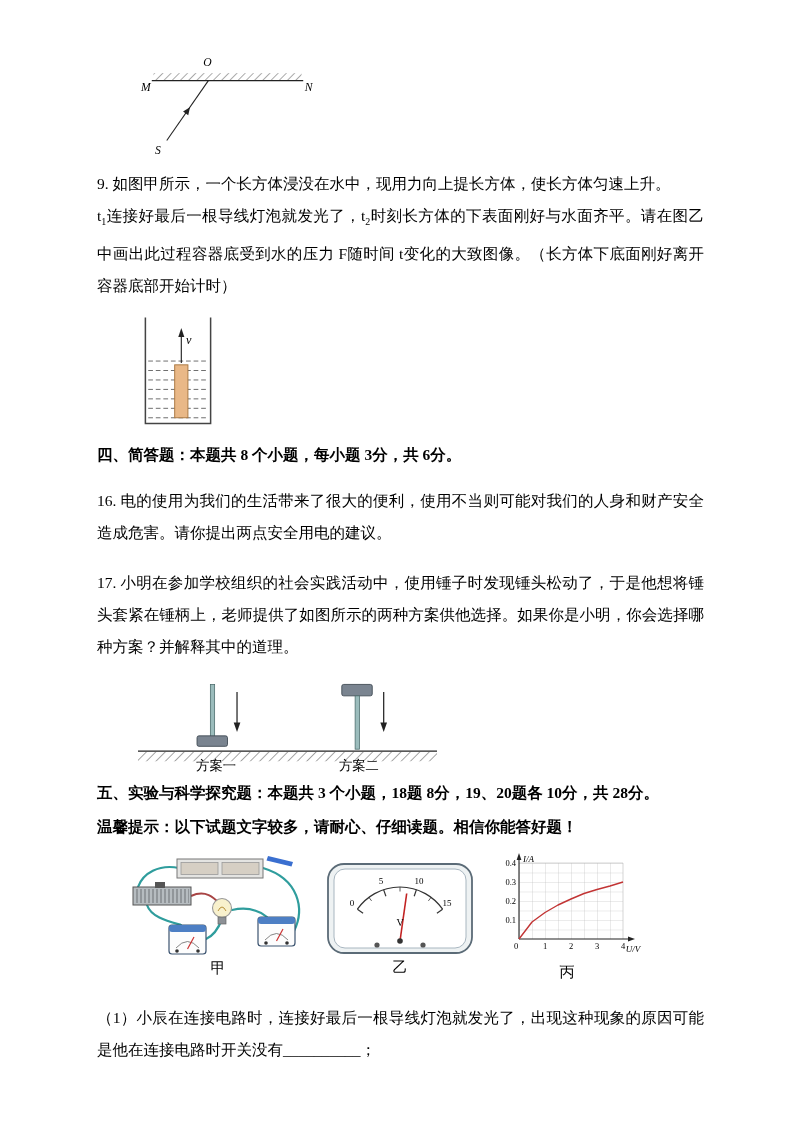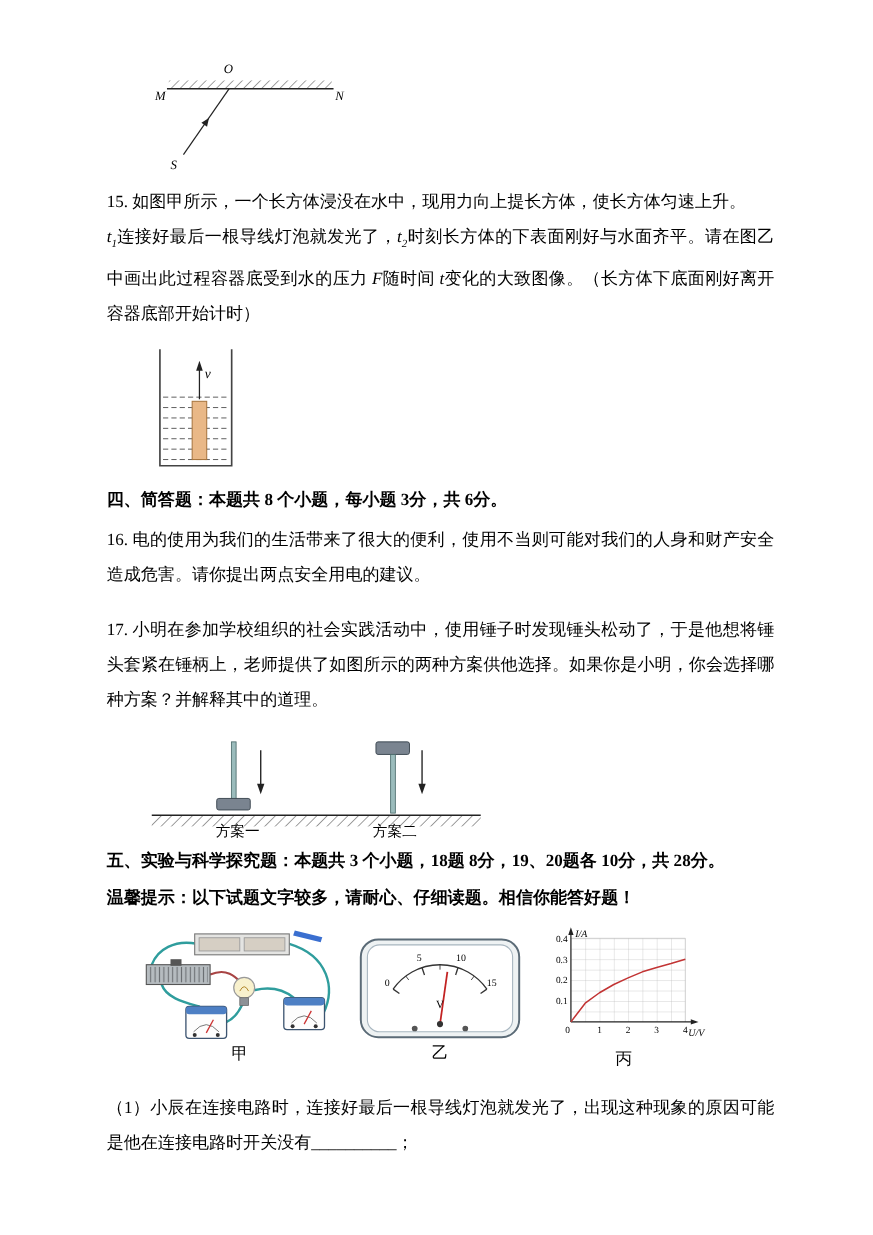--- a/index.html
+++ b/index.html
@@ -1,29 +1,29 @@
 <!DOCTYPE html>
 <html><head>
 <meta charset="utf-8">
 <style>
   * { margin:0; padding:0; box-sizing:border-box; }
   html,body { background:#ffffff; }
   body { font-family:"Liberation Serif","DejaVu Serif",serif; color:#000; }
   .page { width:794px; height:1123px; background:#fff; padding:54px 90px 20px 97px; overflow:hidden; position:relative; }
   p.line { font-size:15.5px; line-height:32px; text-align:justify; }
   .bold { font-weight:bold; }
-  .ital { font-style:italic; }
+  .ital { }
   sub { font-size:10px; }
   .fig { display:block; }
   .fig-mirror { margin:0 0 6px 43px; }
   .fig-container { margin:8px 0 4px 36px; }
   .fig-hammer { margin:10px 0 4px 33px; }
   .q15-p1 { margin-top:10px; }
   .sec4 { margin-top:8px; }
-  .q16 { margin-top:4px; }
+  .q16 { margin-top:14px; }
   .q17 { margin-top:18px; }
   .sec5 { margin-top:0; }
   .sec5-tip { margin-top:2px; }
   .q18 { margin-top:4px; }
   .part1 { margin-top:20px; }
   .figrow { display:flex; align-items:flex-start; gap:16px; margin:8px 0 0 30px; }
   .subfig { display:flex; flex-direction:column; align-items:center; }
   .subfig-yi svg.meter { margin-top:10px; }
   .figcap { font-size:15px; margin-top:2px; text-align:center; }
   svg text { font-family:"Liberation Serif","DejaVu Serif",serif; }
@@ -43,21 +43,21 @@
     <rect x="16" y="23" width="178" height="9" fill="url(#hatchA)"></rect>
     <line x1="14" y1="32" x2="196" y2="32" stroke="#222" stroke-width="1.6"></line>
     <line x1="82" y1="32" x2="32" y2="104" stroke="#222" stroke-width="1.3"></line>
     <polygon points="59.9,63.9 57.8,73.5 51.6,69.1" fill="#222"></polygon>
     <text x="76" y="15" class="sit" font-size="14">O</text>
     <text x="1" y="44" class="sit" font-size="14">M</text>
     <text x="198" y="44" class="sit" font-size="14">N</text>
     <text x="18" y="120" class="sit" font-size="14">S</text>
   </svg>
 
-  <p class="line q15-p1"><span>15. 如图甲所示，一个长方体浸没在水中，现用力向上提长方体，使长方体匀速上升。</span></p>
+  <p class="line q15-p1"><span>9. 如图甲所示，一个长方体浸没在水中，现用力向上提长方体，使长方体匀速上升。</span></p>
   <p class="line"><span class="ital"><span>t</span><sub>1</sub></span><span>连接好最后一根导线灯泡就发光了，</span><span class="ital"><span>t</span><sub>2</sub></span><span>时刻长方体的下表面刚好与水面齐平。请在图乙中画出此过程容器底受到水的压力 </span><span class="ital">F</span><span>随时间 </span><span class="ital">t</span><span>变化的大致图像。（长方体下底面刚好离开容器底部开始计时）</span></p>
 
   <svg class="fig fig-container" width="90" height="121" viewBox="0 0 95 128">
     <path d="M13,8 V120 H82 V8" fill="none" stroke="#444" stroke-width="1.6"></path>
     <g stroke="#555" stroke-width="0.9" stroke-dasharray="5,3">
       <line x1="16" y1="54" x2="79" y2="54"></line>
       <line x1="16" y1="64" x2="79" y2="64"></line>
       <line x1="16" y1="74" x2="79" y2="74"></line>
       <line x1="16" y1="84" x2="79" y2="84"></line>
       <line x1="16" y1="94" x2="79" y2="94"></line>

